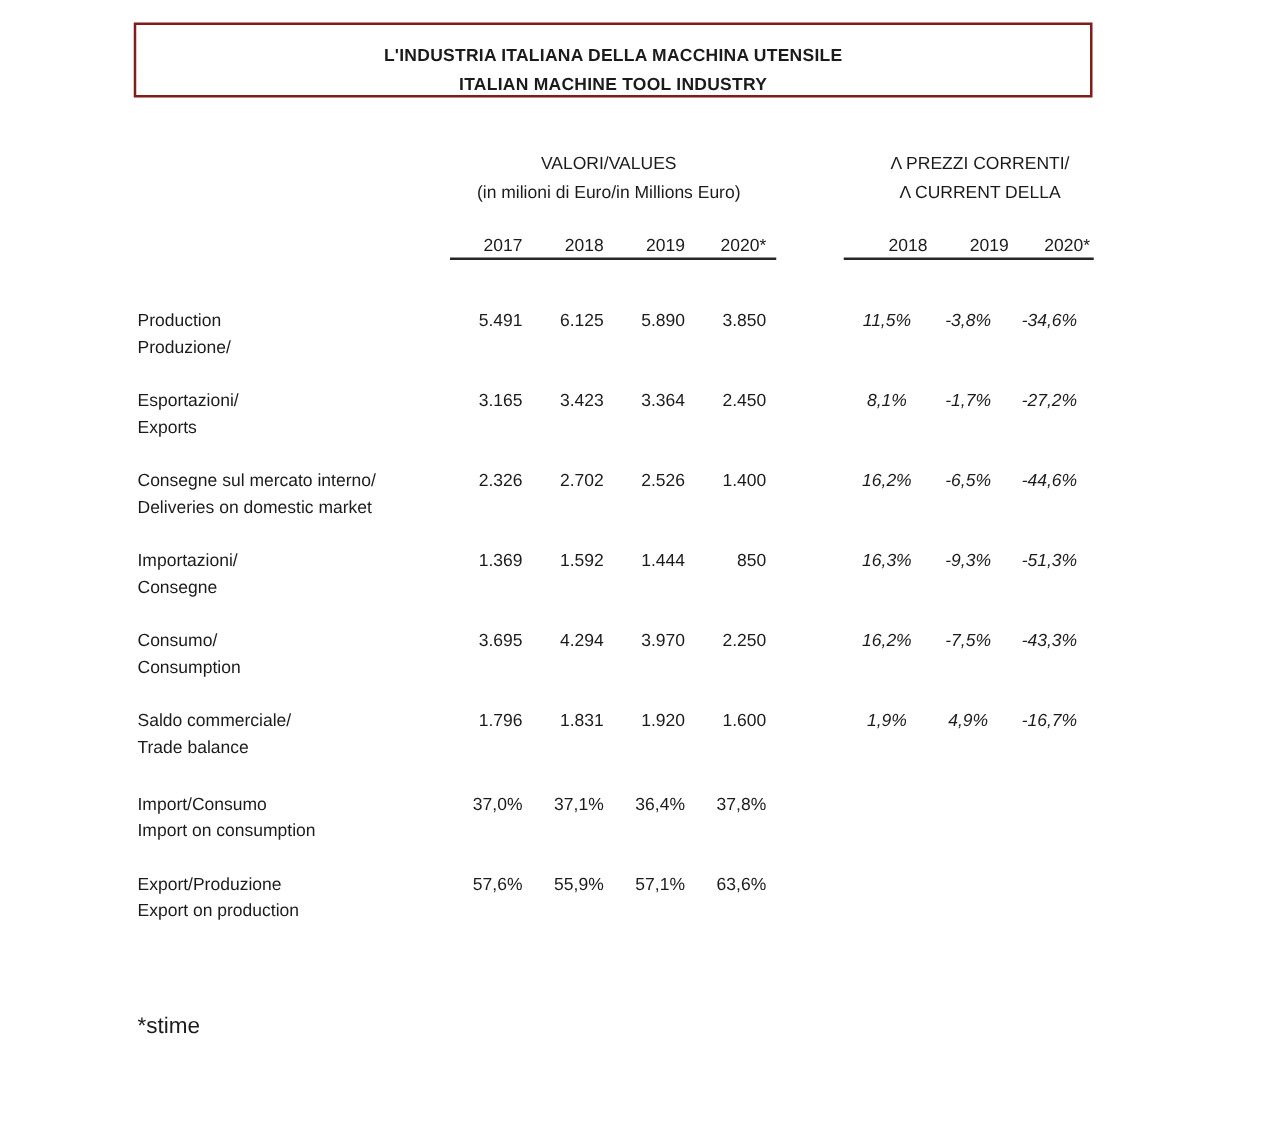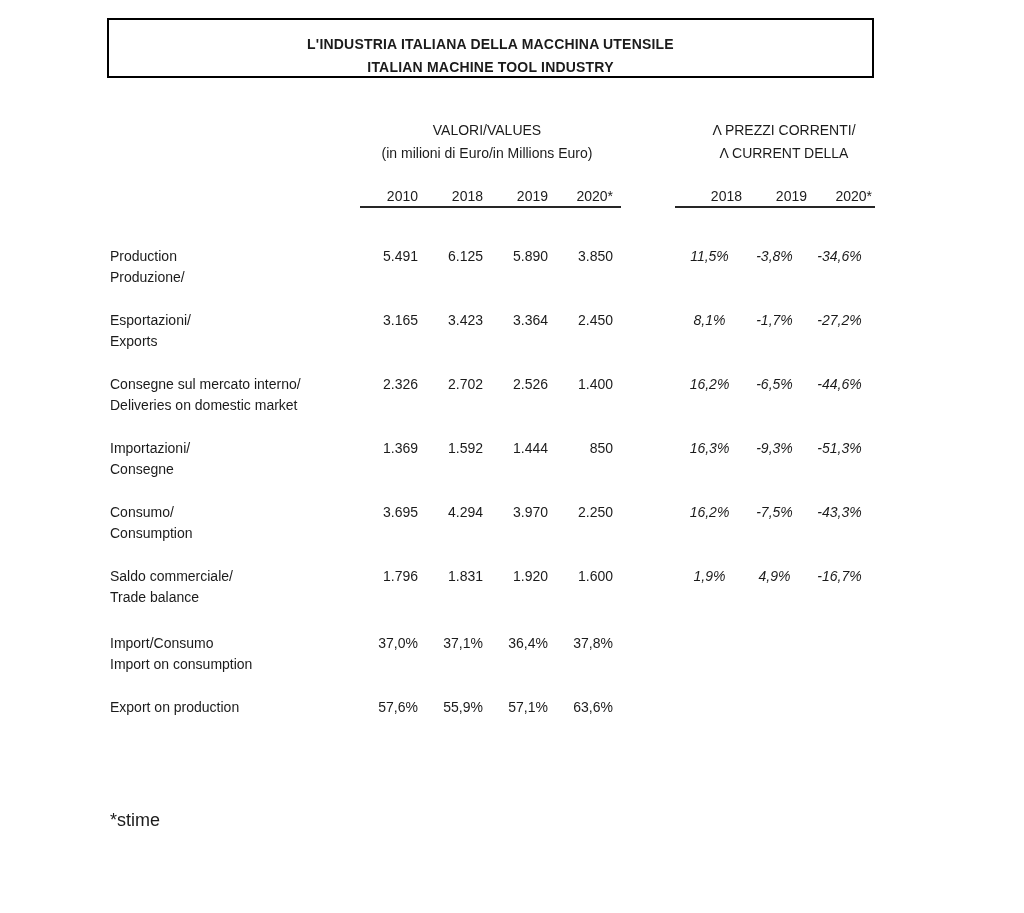--- a/index.html
+++ b/index.html
@@ -8,21 +8,21 @@
     background:#ffffff;
     font-family:"Liberation Sans", sans-serif;
     color:#1b1b1b;
     overflow:hidden;
   }
   .page { position:relative; width:1024px; height:913px; background:#ffffff; }
 
   
   .title-box {
     position:absolute; left:107px; top:18px; width:767px; height:60px;
-    border:2px solid #000000;
+    border:2px solid #7f1d1d;
     display:flex; flex-direction:column; justify-content:center; align-items:center;
     padding-top:16px;
   }
   .title-box div {
     font-size:14px; font-weight:bold; line-height:23px; letter-spacing:0.2px;
     text-align:center;
   }
 
   
   .group-header {
@@ -72,21 +72,21 @@
     <div>VALORI/VALUES</div>
     <div>(in milioni di Euro/in Millions Euro)</div>
   </div>
   <div class="group-header right">
     <div>Λ PREZZI CORRENTI/</div>
     <div>Λ CURRENT DELLA</div>
   </div>
 
   <div class="years-row grid9">
     <div></div>
-    <div class="yr">2010</div>
+    <div class="yr">2017</div>
     <div class="yr">2018</div>
     <div class="yr">2019</div>
     <div class="yr">2020*</div>
     <div></div>
     <div class="yr">2018</div>
     <div class="yr">2019</div>
     <div class="yr">2020*</div>
   </div>
   <div class="rule left"></div>
   <div class="rule right"></div>
@@ -193,20 +193,21 @@
       <div class="v">36,4%</div>
       <div class="v">37,8%</div>
       <div></div>
       <div class="p"></div>
       <div class="p"></div>
       <div class="p"></div>
     </div>
 
     <div class="row grid9 ratio">
       <div class="lbl">
+        <div>Export/Produzione</div>
         <div>Export on production</div>
       </div>
       <div class="v">57,6%</div>
       <div class="v">55,9%</div>
       <div class="v">57,1%</div>
       <div class="v">63,6%</div>
       <div></div>
       <div class="p"></div>
       <div class="p"></div>
       <div class="p"></div>

